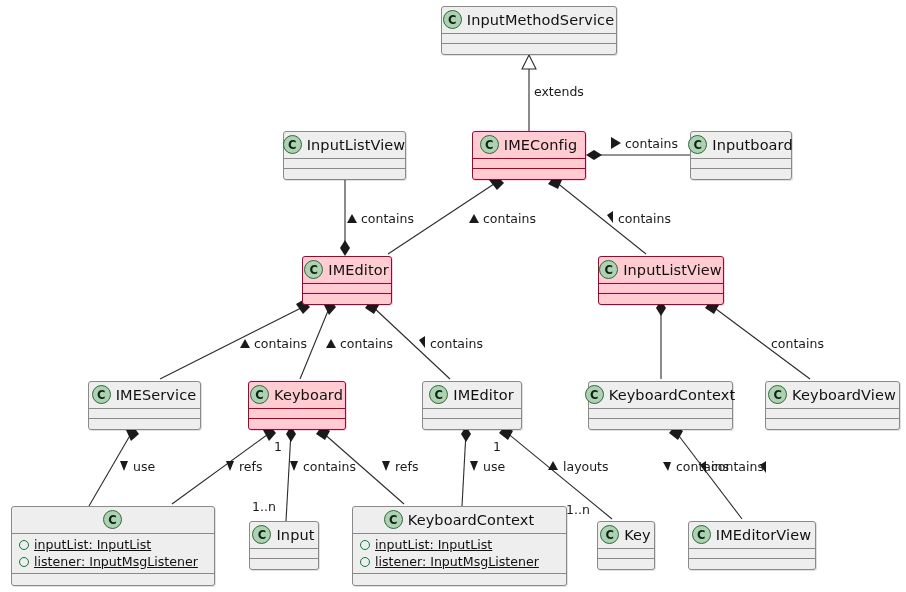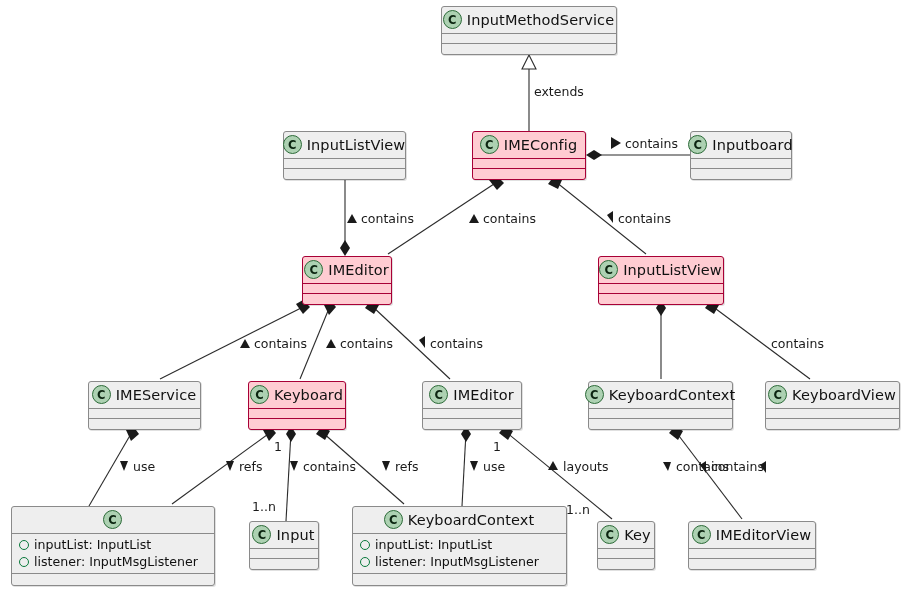--- a/index.html
+++ b/index.html
@@ -22,21 +22,21 @@
   }
   .node .cname{font-size:14.5px;color:#111;white-space:nowrap;letter-spacing:.1px;}
   .cicon{
     width:17px;height:17px;border-radius:50%;
     display:inline-flex;align-items:center;justify-content:center;
     font-size:11.5px;font-weight:bold;color:#0b2410;flex:0 0 auto;
   }
   .sep{height:1px;width:100%;}
   .compart{box-sizing:border-box;}
   .attrs{padding:2px 7px 3px 7px;}
-  .attr{font-size:12.6px;color:#111;white-space:nowrap;line-height:17px;display:flex;align-items:center;gap:5px;}
+  .attr{font-size:12.6px;color:#111;white-space:nowrap;line-height:17px;display:flex;align-items:center;gap:5px;text-decoration:underline;}
   .vis-pub{
     width:8px;height:8px;border-radius:50%;
     border:1.3px solid #0a7a3c;background:transparent;flex:0 0 auto;
   }
   .empty-compart{height:9px;}
 </style>
 </head>
 <body>
 
 <div id="diagram">

